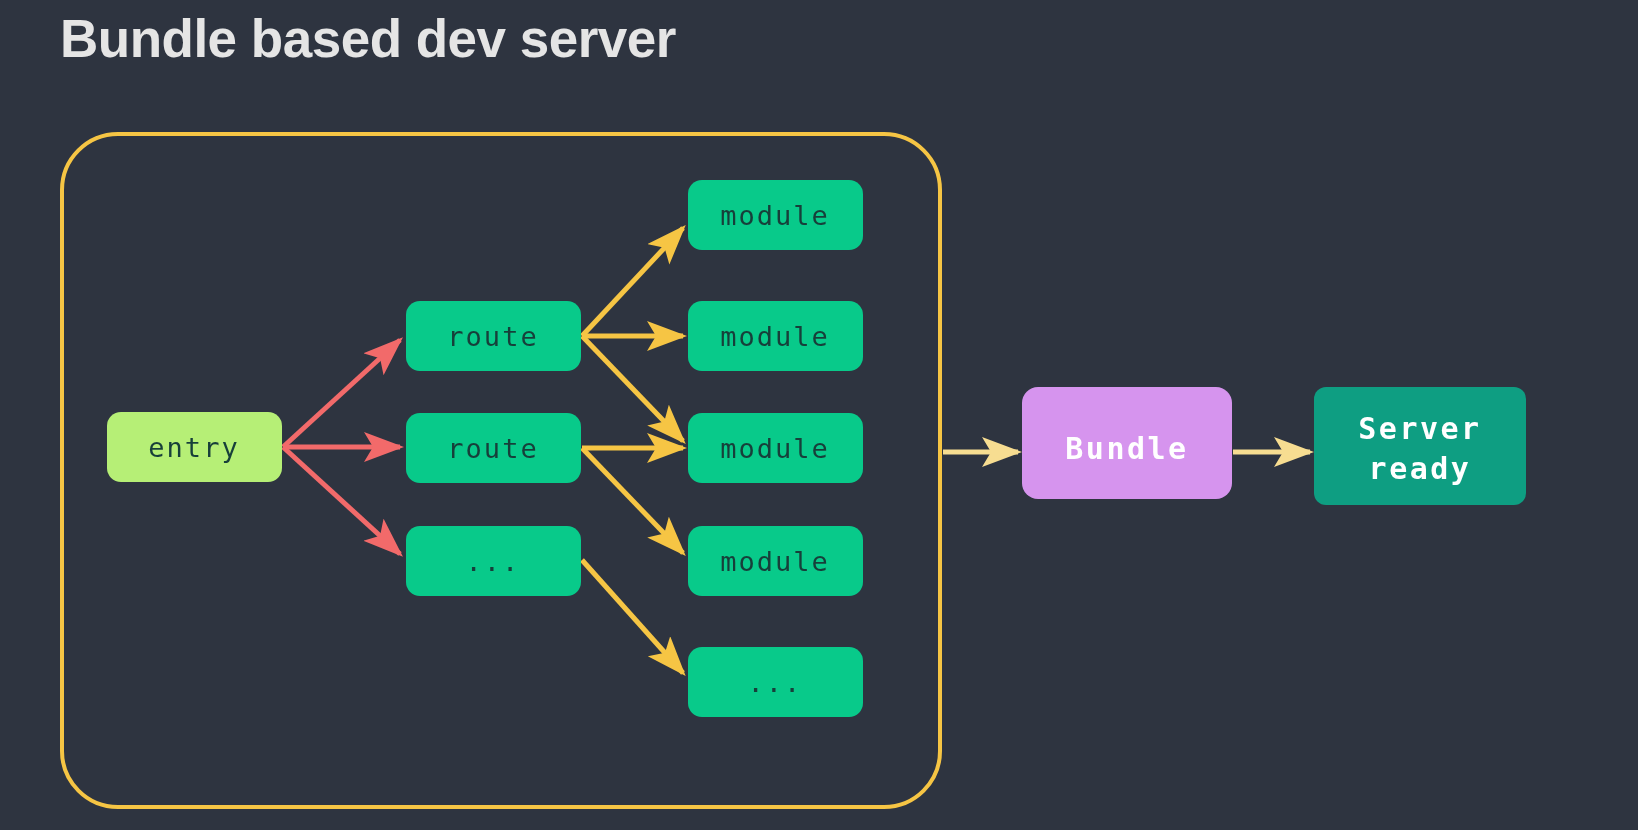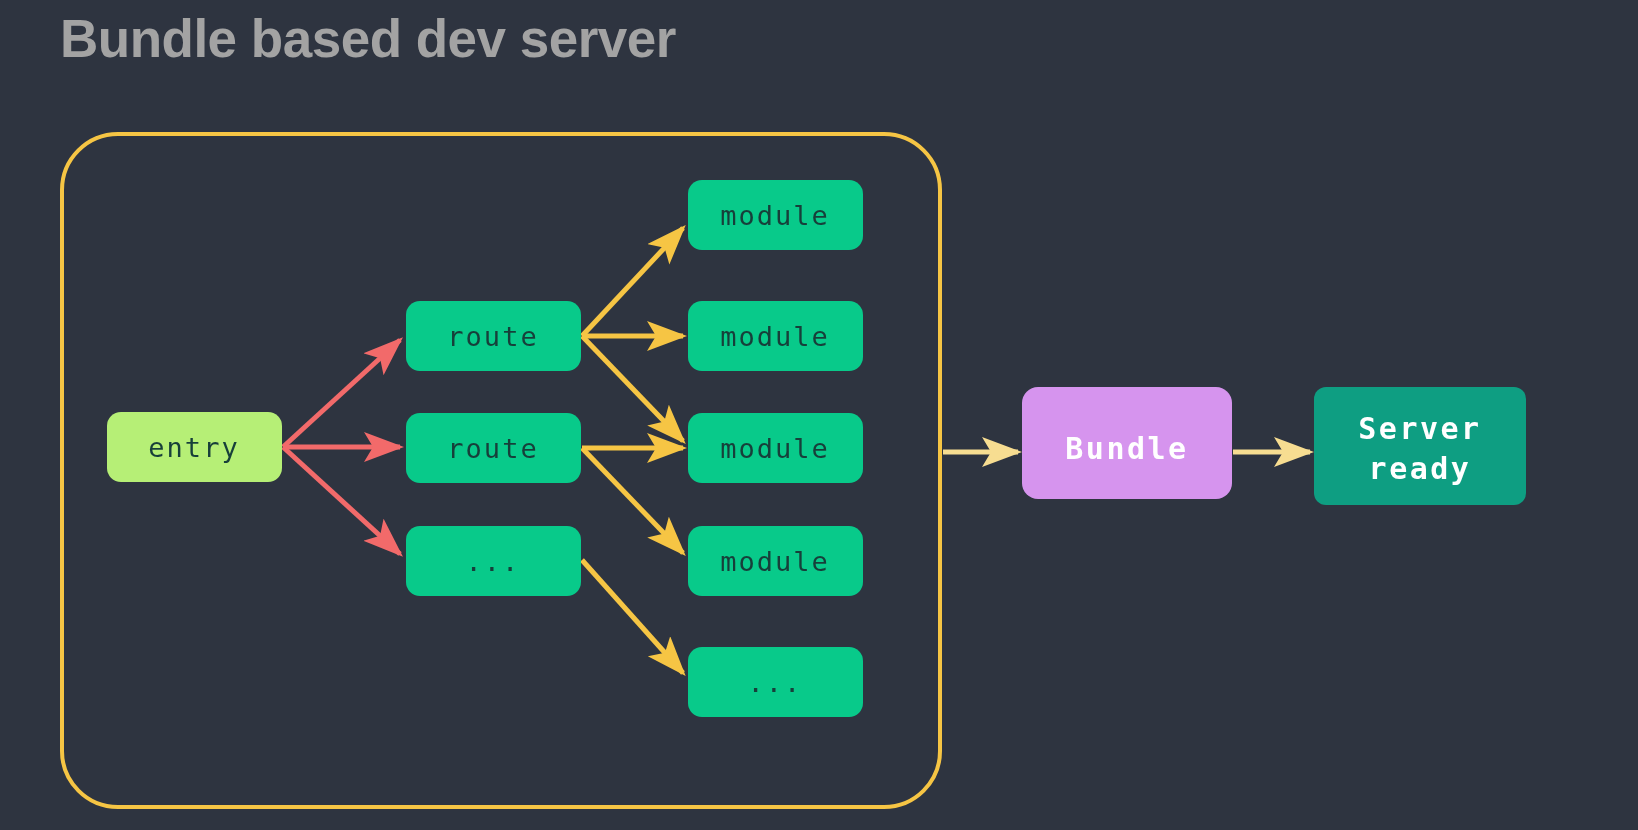--- a/index.html
+++ b/index.html
@@ -20,21 +20,21 @@
     background: #2e3440;
   }
   #title {
     position: absolute;
     left: 60px;
     top: 10px;
     font-family: "Liberation Sans", sans-serif;
     font-size: 53px;
     font-weight: 700;
     letter-spacing: -0.5px;
-    color: #a3a3a3;
+    color: #e5e5e5;
     white-space: nowrap;
     line-height: 1.1;
   }
   #diagram {
     position: absolute;
     left: 0;
     top: 0;
     width: 1638px;
     height: 830px;
   }

